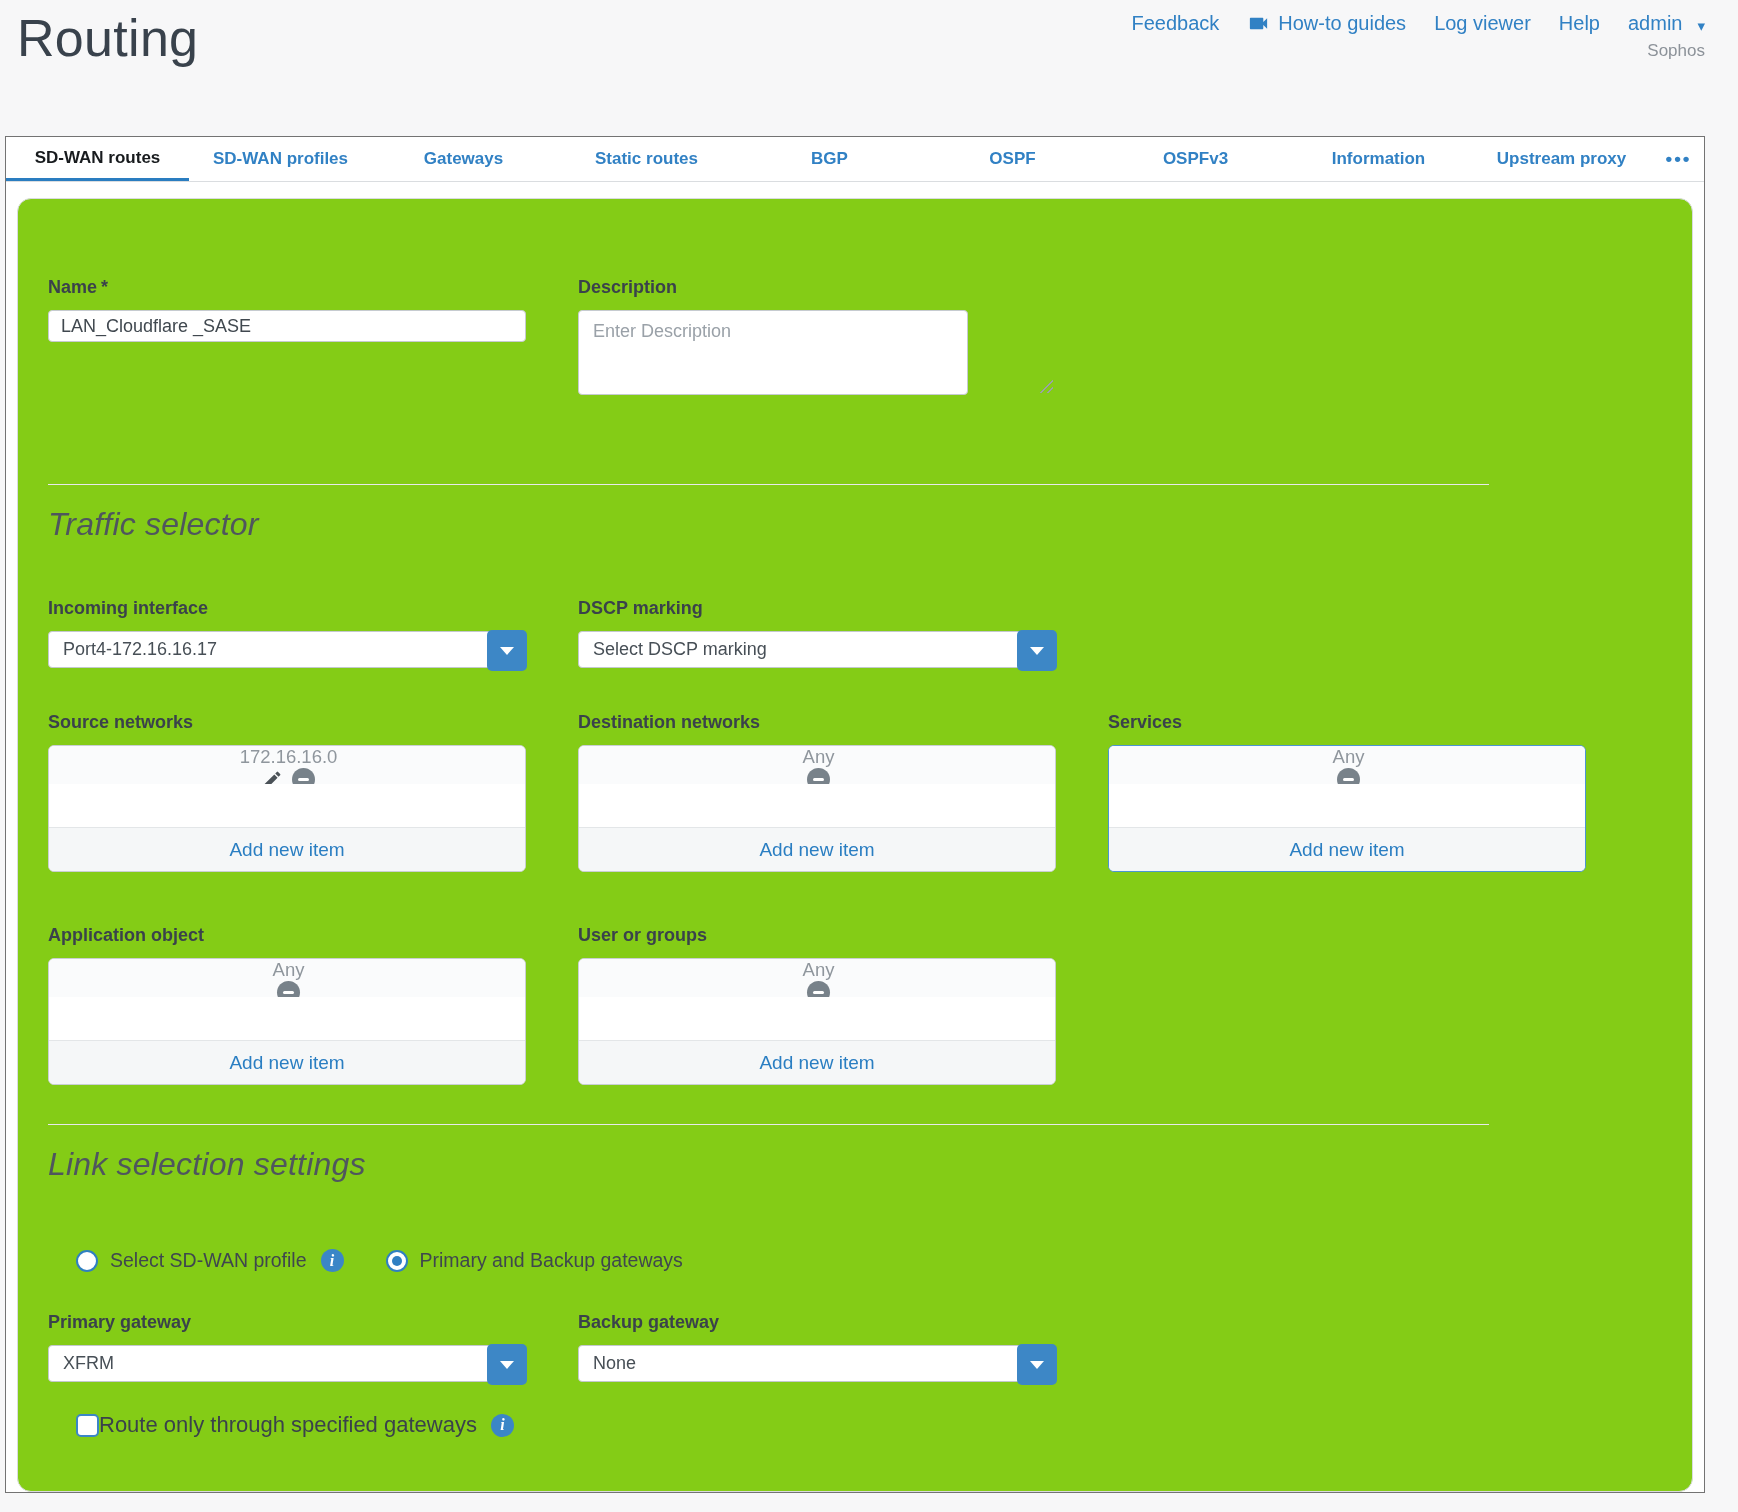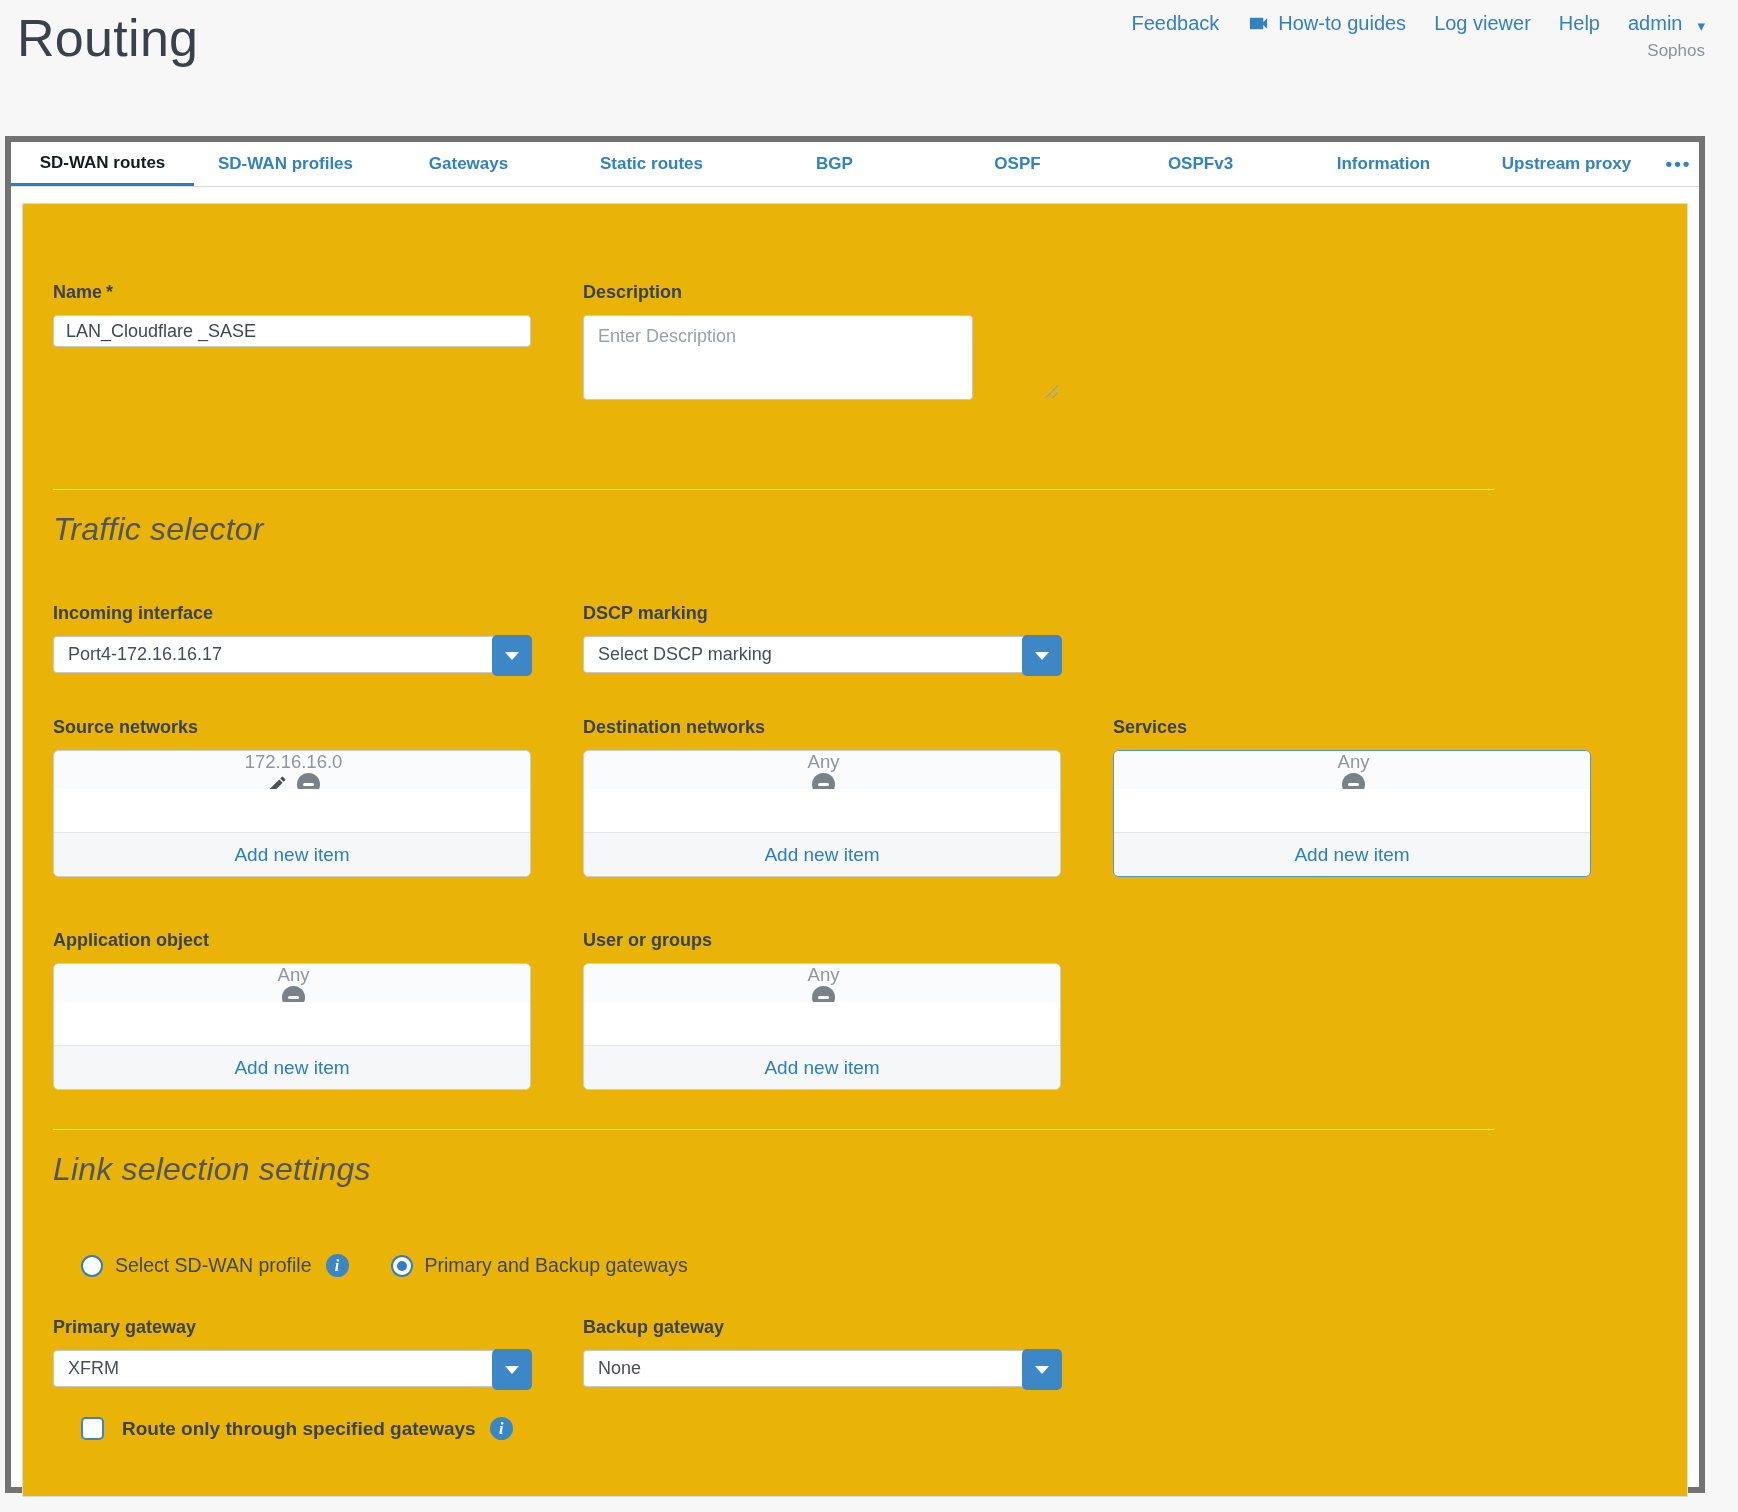--- a/index.html
+++ b/index.html
@@ -26,40 +26,40 @@
   .toplink { display: flex; align-items: center; gap: 8px; cursor: pointer; white-space: nowrap; }
   .vc-icon svg { display: block; }
   .admin-wrap { display: flex; flex-direction: column; align-items: flex-end; }
   .caret-down { font-size: 15px; margin-left: 7px; line-height: 1; position: relative; top: 2px; }
   .brand-name { margin-top: 6px; font-size: 17px; color: #8c9299; }
 
   
   .panel {
     position: absolute; top: 136px; left: 5px;
     width: 1700px; height: 1357px;
-    background: #ffffff; border: 6px solid #737373;
+    background: #ffffff; border: 1px solid #737373;
   }
   .tabbar {
     display: flex; align-items: stretch;
     height: 45px; border-bottom: 1px solid #dadde0;
   }
   .tab {
     width: 183px; display: flex; align-items: center; justify-content: center;
     font-size: 17px; font-weight: bold; color: #3181c4; cursor: pointer;
     white-space: nowrap;
   }
   .tab.active { color: #181b1e; border-bottom: 3px solid #2a7dc0; }
   .tab-more { flex: 1; font-size: 19px; letter-spacing: 2px; }
 
   
   .card {
     margin: 16px 11px 0 11px;
     height: 1294px;
-    background: #eab308;
-    border: 1px solid #d9dcdf; border-radius: 1px;
+    background: #84cc16;
+    border: 1px solid #d9dcdf; border-radius: 14px;
     padding: 0 30px;
   }
   .row { display: flex; gap: 52px; }
   .col { width: 478px; }
   .field-label { font-size: 18px; font-weight: bold; color: #3a424b; margin-bottom: 12px; }
   .req-star { margin-left: 4px; }
 
   .row-fields { margin-top: 78px; }
   .text-input {
     width: 478px; height: 32px;
@@ -157,21 +157,21 @@
   }
   .radio-gap { width: 42px; flex: none; }
 
   .row-gw { margin-top: 40px; }
 
   .checkbox-row { margin-top: 30px; display: flex; align-items: center; padding-left: 28px; }
   .checkbox {
     width: 23px; height: 23px; border-radius: 5px;
     border: 2px solid #3b86c7; background: #fff; cursor: pointer; flex: none;
   }
-  .checkbox-label { margin-left: 18px; font-size: 19px; font-weight: bold; color: #3a424b; }
+  .checkbox-label { font-size: 22px; font-weight: normal; color: #3a424b; }
 </style>
 </head>
 <body>
 
 <div class="topbar">
   <div class="page-title">Routing</div>
   <div class="toplinks">
     <span class="toplink">
       <span>Feedback</span>
     </span>

